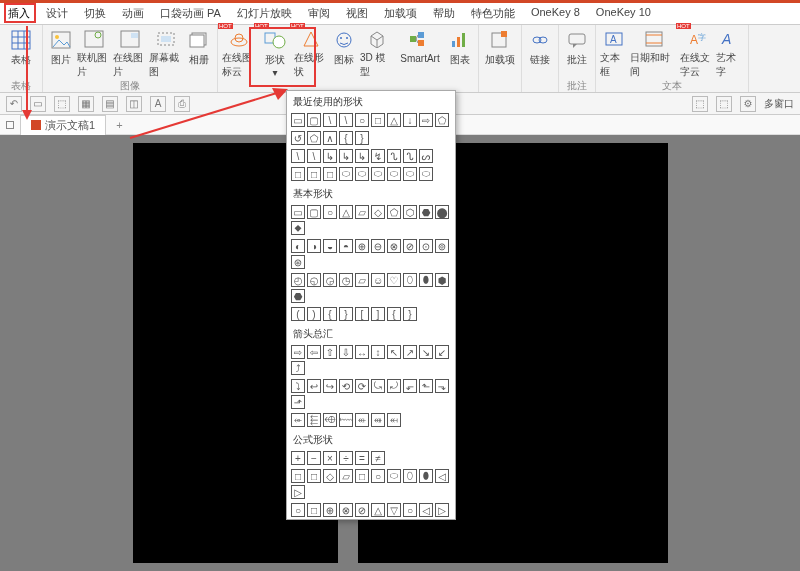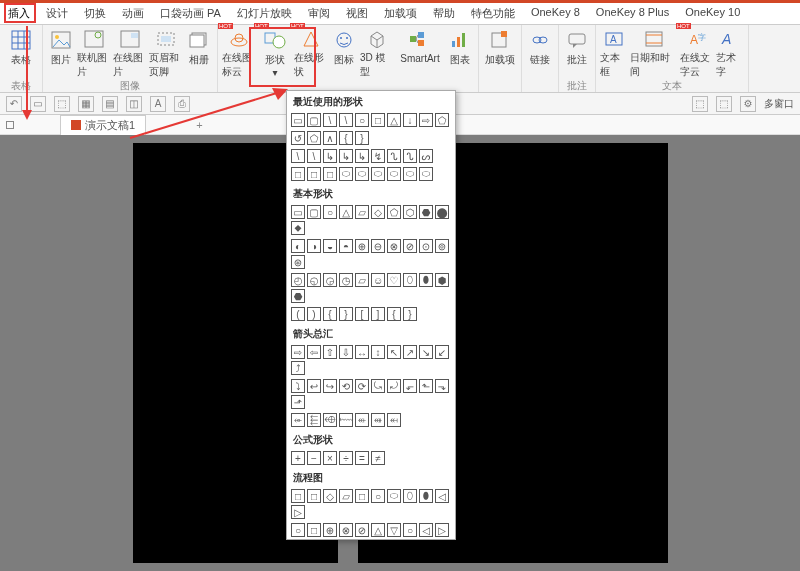--- a/index.html
+++ b/index.html
@@ -13,28 +13,28 @@
   .group .items { display: flex; gap: 2px; }
   .rbtn { display: flex; flex-direction: column; align-items: center; justify-content: flex-start; width: 34px; height: 52px; font-size: 10px; color: #444; padding-top: 2px; cursor: pointer; }
   .rbtn.narrow { width: 28px; }
   .rbtn.wide { width: 48px; align-items: center; }
   .ico { width: 22px; height: 22px; margin-bottom: 2px; display: flex; align-items: center; justify-content: center; }
   .glab { font-size: 10px; color: #888; margin-top: auto; }
   .redbox { border: 2px solid #e53935; position: absolute; pointer-events: none; }
   .arrow { position: absolute; pointer-events: none; }
   .qabar { height: 22px; background: #f5f5f5; border-bottom: 1px solid #ccc; display: flex; align-items: center; padding: 0 6px; gap: 8px; font-size: 11px; color: #777; }
   .qabar span { width: 16px; height: 16px; border: 1px solid #bbb; display: inline-flex; align-items: center; justify-content: center; font-size: 10px; }
-  .docbar { height: 20px; background: #f9f9f9; border-bottom: 1px solid #ddd; display: flex; align-items: center; font-size: 11px; color: #555; padding-left: 6px; gap: 40px; }
+  .docbar { height: 20px; background: #f9f9f9; border-bottom: 1px solid #ddd; display: flex; align-items: center; font-size: 11px; color: #555; padding-left: 6px; }
   .docbar .doctab { background: #fff; border: 1px solid #ccc; border-bottom: none; padding: 2px 10px; display: flex; align-items: center; gap: 4px; }
   .docbar .doc-icon { width: 10px; height: 10px; background: #d24726; }
   .canvas { position: absolute; top: 135px; left: 0; right: 0; bottom: 0; background: #7d7d7d; display: flex; align-items: center; justify-content: center; gap: 20px; }
   .slide { background: #000; width: 205px; height: 420px; }
   .slide.r { width: 310px; }
   .dropdown { position: absolute; top: 90px; left: 286px; width: 170px; background: #fff; border: 1px solid #aaa; box-shadow: 2px 2px 6px rgba(0,0,0,.3); font-size: 10px; color: #444; z-index: 50; }
-  .dropdown .sectitle { font-weight: bold; color: #333; padding: 4px 6px 2px; }
+  .dropdown .sectitle { font-weight: normal; color: #333; padding: 4px 6px 2px; }
   .dropdown .shaperow { display: flex; flex-wrap: wrap; gap: 2px; padding: 2px 4px; }
   .shape { width: 14px; height: 14px; border: 1px solid #555; display: flex; align-items: center; justify-content: center; font-size: 10px; color: #555; background: #fff; }
   .hot { position: absolute; top: -4px; left: -4px; font-size: 6px; background: #e53935; color: #fff; padding: 0 1px; }
   .rbtnwrap { position: relative; }
 </style>
 </head>
 <body>
 
 <div class="top-orange"></div>
 
@@ -44,21 +44,20 @@
   <div class="tab">切换</div>
   <div class="tab">动画</div>
   <div class="tab">口袋动画 PA</div>
   <div class="tab">幻灯片放映</div>
   <div class="tab">审阅</div>
   <div class="tab">视图</div>
   <div class="tab">加载项</div>
   <div class="tab">帮助</div>
   <div class="tab">特色功能</div>
   <div class="tab">OneKey 8</div>
-  <div class="tab">OneKey 8 Plus</div>
   <div class="tab">OneKey 10</div>
 </div>
 
 <div class="ribbon">
   <div class="group">
     <div class="items">
       <div class="rbtn">
         <div class="ico">
             <svg width="20" height="20">
               <rect x="1" y="1" width="18" height="18" fill="none" stroke="#4472c4"></rect>
@@ -104,21 +103,21 @@
           </div>
           <span>在线图片</span>
         </div>
       <div class="rbtn">
           <div class="ico">
             <svg width="20" height="18">
               <rect x="2" y="3" width="16" height="12" fill="none" stroke="#888" stroke-dasharray="2"></rect>
               <rect x="5" y="6" width="10" height="6" fill="#cfe2f3"></rect>
             </svg>
           </div>
-          <span>页眉和页脚</span>
+          <span>屏幕截图</span>
         </div>
       <div class="rbtn narrow">
           <div class="ico">
             <svg width="20" height="18">
               <rect x="3" y="2" width="14" height="12" fill="none" stroke="#888"></rect>
               <rect x="1" y="4" width="14" height="12" fill="#fff" stroke="#888"></rect>
             </svg>
           </div>
           <span>相册</span>
         </div>
@@ -467,21 +466,20 @@
   <div class="sectitle">公式形状</div>
   <div class="shaperow">
       <div class="shape">+</div>
       <div class="shape">−</div>
       <div class="shape">×</div>
       <div class="shape">÷</div>
       <div class="shape">=</div>
       <div class="shape">≠</div>
     </div>
 
-  <div class="sectitle">流程图</div>
   <div class="shaperow">
       <div class="shape">□</div>
       <div class="shape">□</div>
       <div class="shape">◇</div>
       <div class="shape">▱</div>
       <div class="shape">□</div>
       <div class="shape">○</div>
       <div class="shape">⬭</div>
       <div class="shape">⬯</div>
       <div class="shape">⬮</div>

